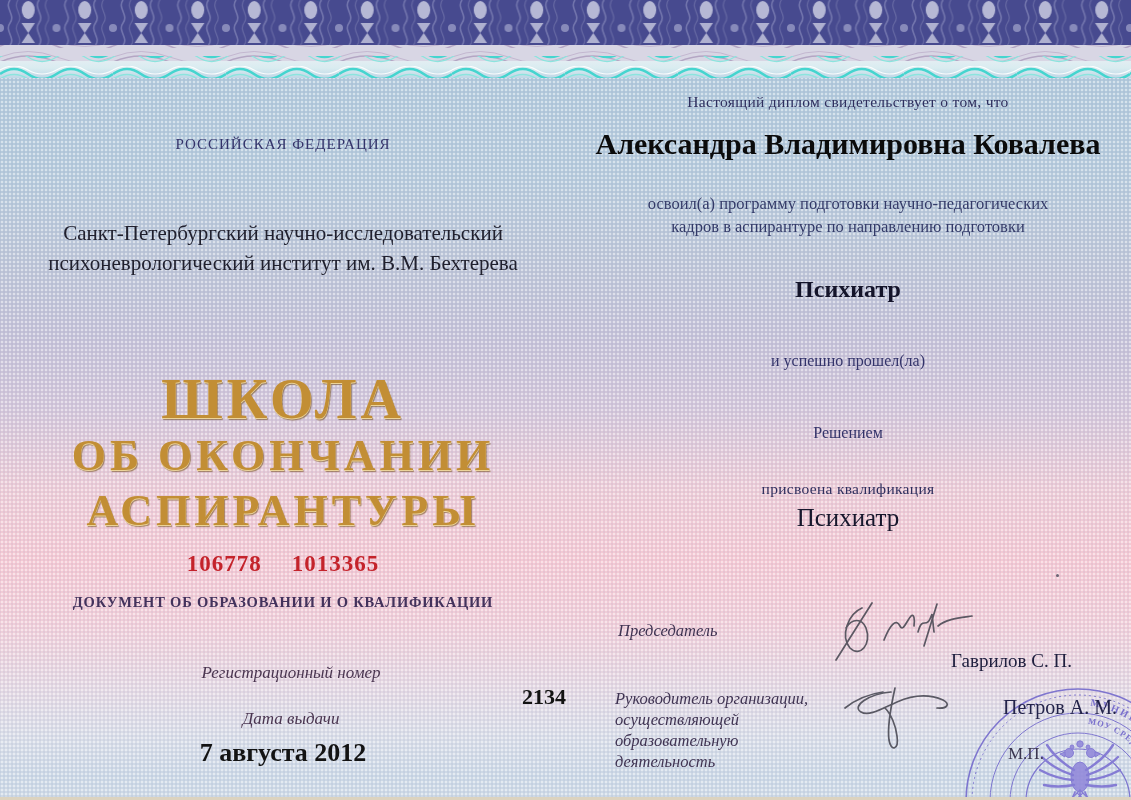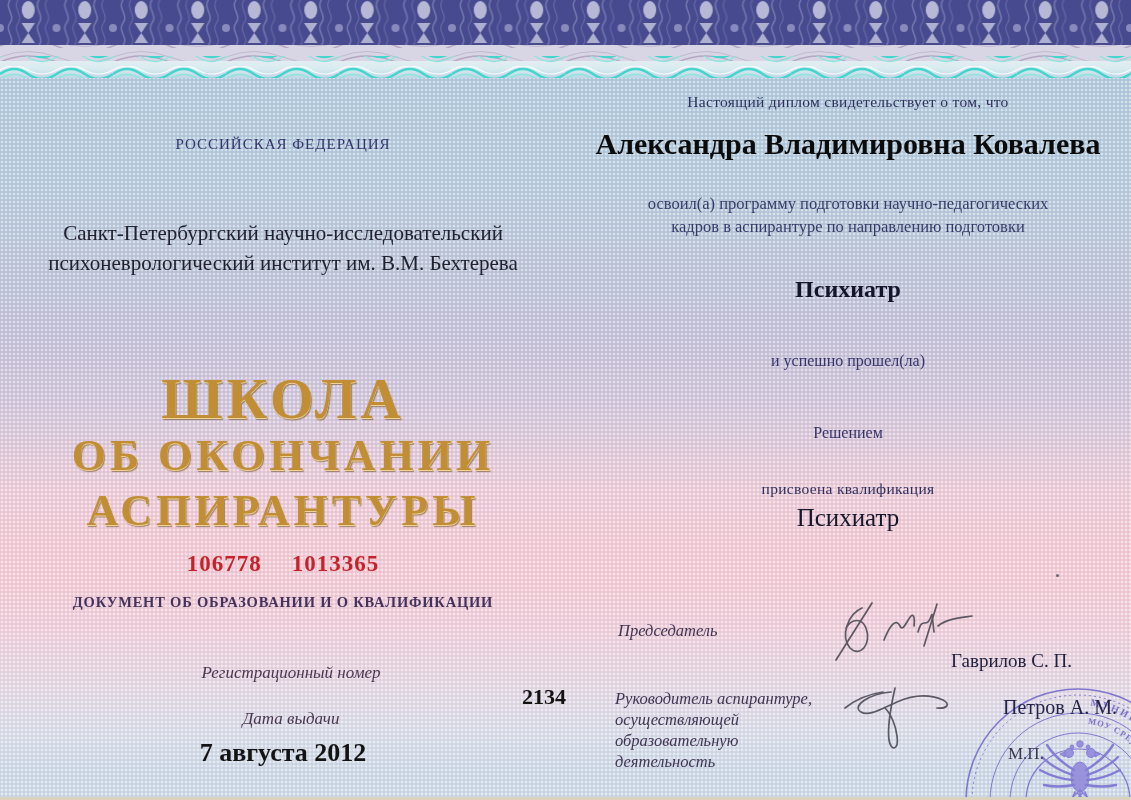--- a/index.html
+++ b/index.html
@@ -154,21 +154,21 @@
       <path d="M64,48 C70,33 76,26 80,34 C83,40 86,30 91,24 C94,21 95,28 94,34"></path>
       <path d="M98,40 C103,22 106,40 112,22 L114,40"></path>
       <path d="M104,54 L117,12"></path>
       <path d="M118,34 C126,27 138,26 152,24"></path>
     </g>
   </svg>
 
   <div class="abs sig-name" style="left:951px;top:618px;margin-top:32px;">Гаврилов С. П.</div>
 
   <div class="abs sig-label" style="left:615px;top:688px;width:250px;">
-    <div>Руководитель аспирантуре,</div>
+    <div>Руководитель организации,</div>
     <div>осуществляющей образовательную</div>
     <div>деятельность</div>
   </div>
 
   <svg class="abs" style="left:825px;top:678px;" width="145" height="85" viewBox="0 0 145 85" aria-hidden="true">
     <g fill="none" stroke="#43434e" stroke-width="1.7" stroke-linecap="round" opacity="0.85">
       <path d="M66,14 C44,16 26,28 36,34 C44,39 58,30 72,24 C88,17 104,16 118,22 C126,26 122,31 112,30"></path>
       <path d="M70,10 C66,28 62,48 64,62 C66,74 74,72 72,58 C71,48 66,36 60,30"></path>
       <path d="M20,30 C30,22 44,16 58,14"></path>
     </g>

